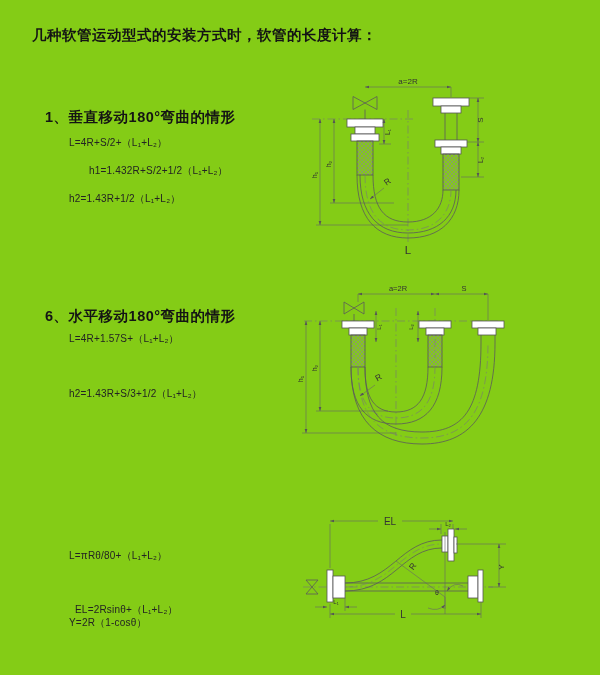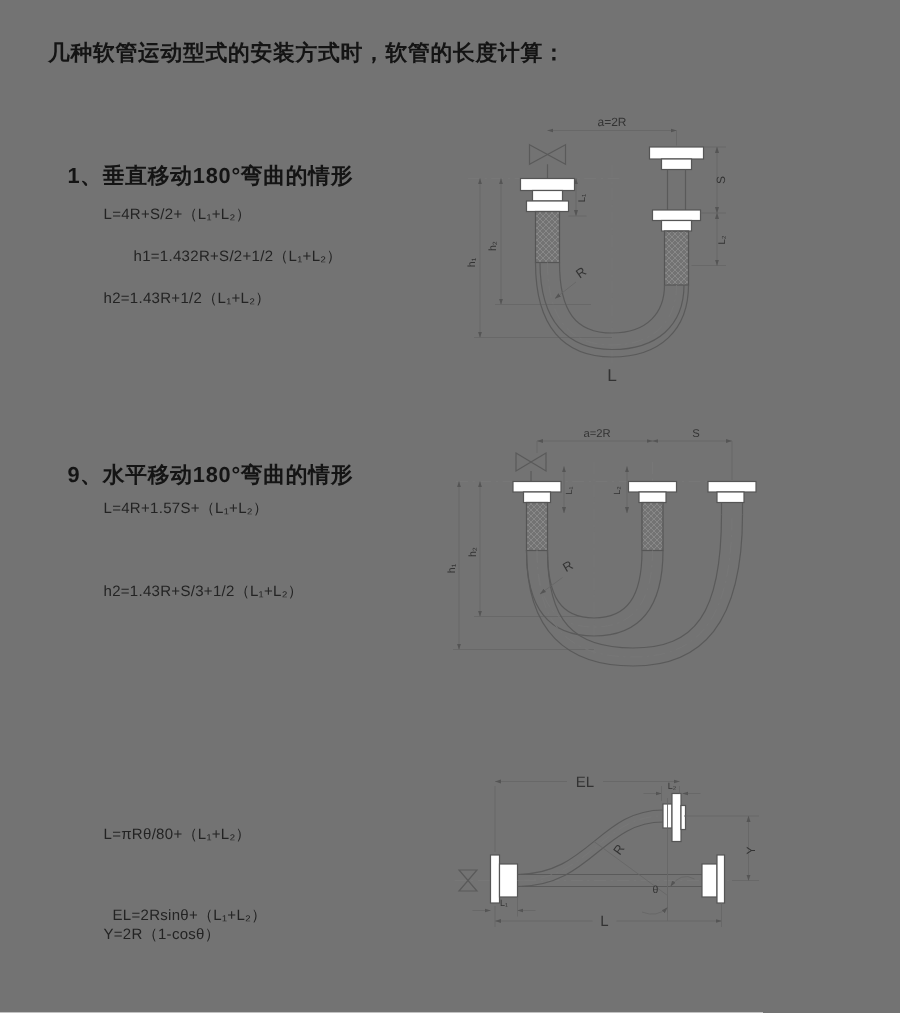--- a/index.html
+++ b/index.html
@@ -1,16 +1,16 @@
 <!DOCTYPE html>
 <html><head>
 <meta charset="utf-8">
 <style>
   html,body{margin:0;padding:0;background:#fff;}
-  .page{position:relative;width:600px;height:675px;background:#737373;overflow:hidden;
+  .page{position:relative;width:600px;height:675px;background:#84cc16;overflow:hidden;
         font-family:"Liberation Sans","DejaVu Sans",sans-serif;color:#1a1a1a;}
   .txt{position:absolute;white-space:nowrap;}
   .title{font-size:14.5px;font-weight:bold;letter-spacing:0.5px;color:#141414;}
   .heading{font-size:14.5px;font-weight:bold;letter-spacing:0.5px;color:#141414;}
   .formula{font-size:10px;color:#232323;letter-spacing:0.2px;}
   svg{position:absolute;overflow:visible;}
   svg text{font-family:"Liberation Sans","DejaVu Sans",sans-serif;fill:#333;}
   .dln{stroke:#5a5a5a;stroke-width:0.8;fill:none;}
   .dim{stroke:#666;stroke-width:0.6;fill:none;}
   .cl{stroke:#777;stroke-width:0.6;fill:none;stroke-dasharray:8 3 1.5 3;}
@@ -21,21 +21,21 @@
 
 <div class="page">
 
   <div class="txt title" style="left:32px;top:26px;">几种软管运动型式的安装方式时，软管的长度计算：</div>
 
   <div class="txt heading" style="left:45px;top:108px;">1、垂直移动180°弯曲的情形</div>
   <div class="txt formula" style="left:69px;top:136px;">L=4R+S/2+（L₁+L₂）</div>
   <div class="txt formula" style="left:69px;top:164px;margin-left:20px;">h1=1.432R+S/2+1/2（L₁+L₂）</div>
   <div class="txt formula" style="left:69px;top:192px;">h2=1.43R+1/2（L₁+L₂）</div>
 
-  <div class="txt heading" style="left:45px;top:307px;">9、水平移动180°弯曲的情形</div>
+  <div class="txt heading" style="left:45px;top:307px;">6、水平移动180°弯曲的情形</div>
   <div class="txt formula" style="left:69px;top:332px;">L=4R+1.57S+（L₁+L₂）</div>
   <div class="txt formula" style="left:69px;top:387px;">h2=1.43R+S/3+1/2（L₁+L₂）</div>
 
   <div class="txt formula" style="left:69px;top:549px;">L=πRθ/80+（L₁+L₂）</div>
   <div class="txt formula" style="left:69px;top:576px;margin-top:40px;">Y=2R（1-cosθ）</div>
   <div class="txt formula" style="left:75px;top:603px;">EL=2Rsinθ+（L₁+L₂）</div>
 
   <svg style="left:294px;top:72px;" width="302" height="198" viewBox="0 0 302 198">
     <defs>
       <marker id="ar1" viewBox="0 0 10 10" refX="9.5" refY="5" markerWidth="7" markerHeight="7" orient="auto-start-reverse">

